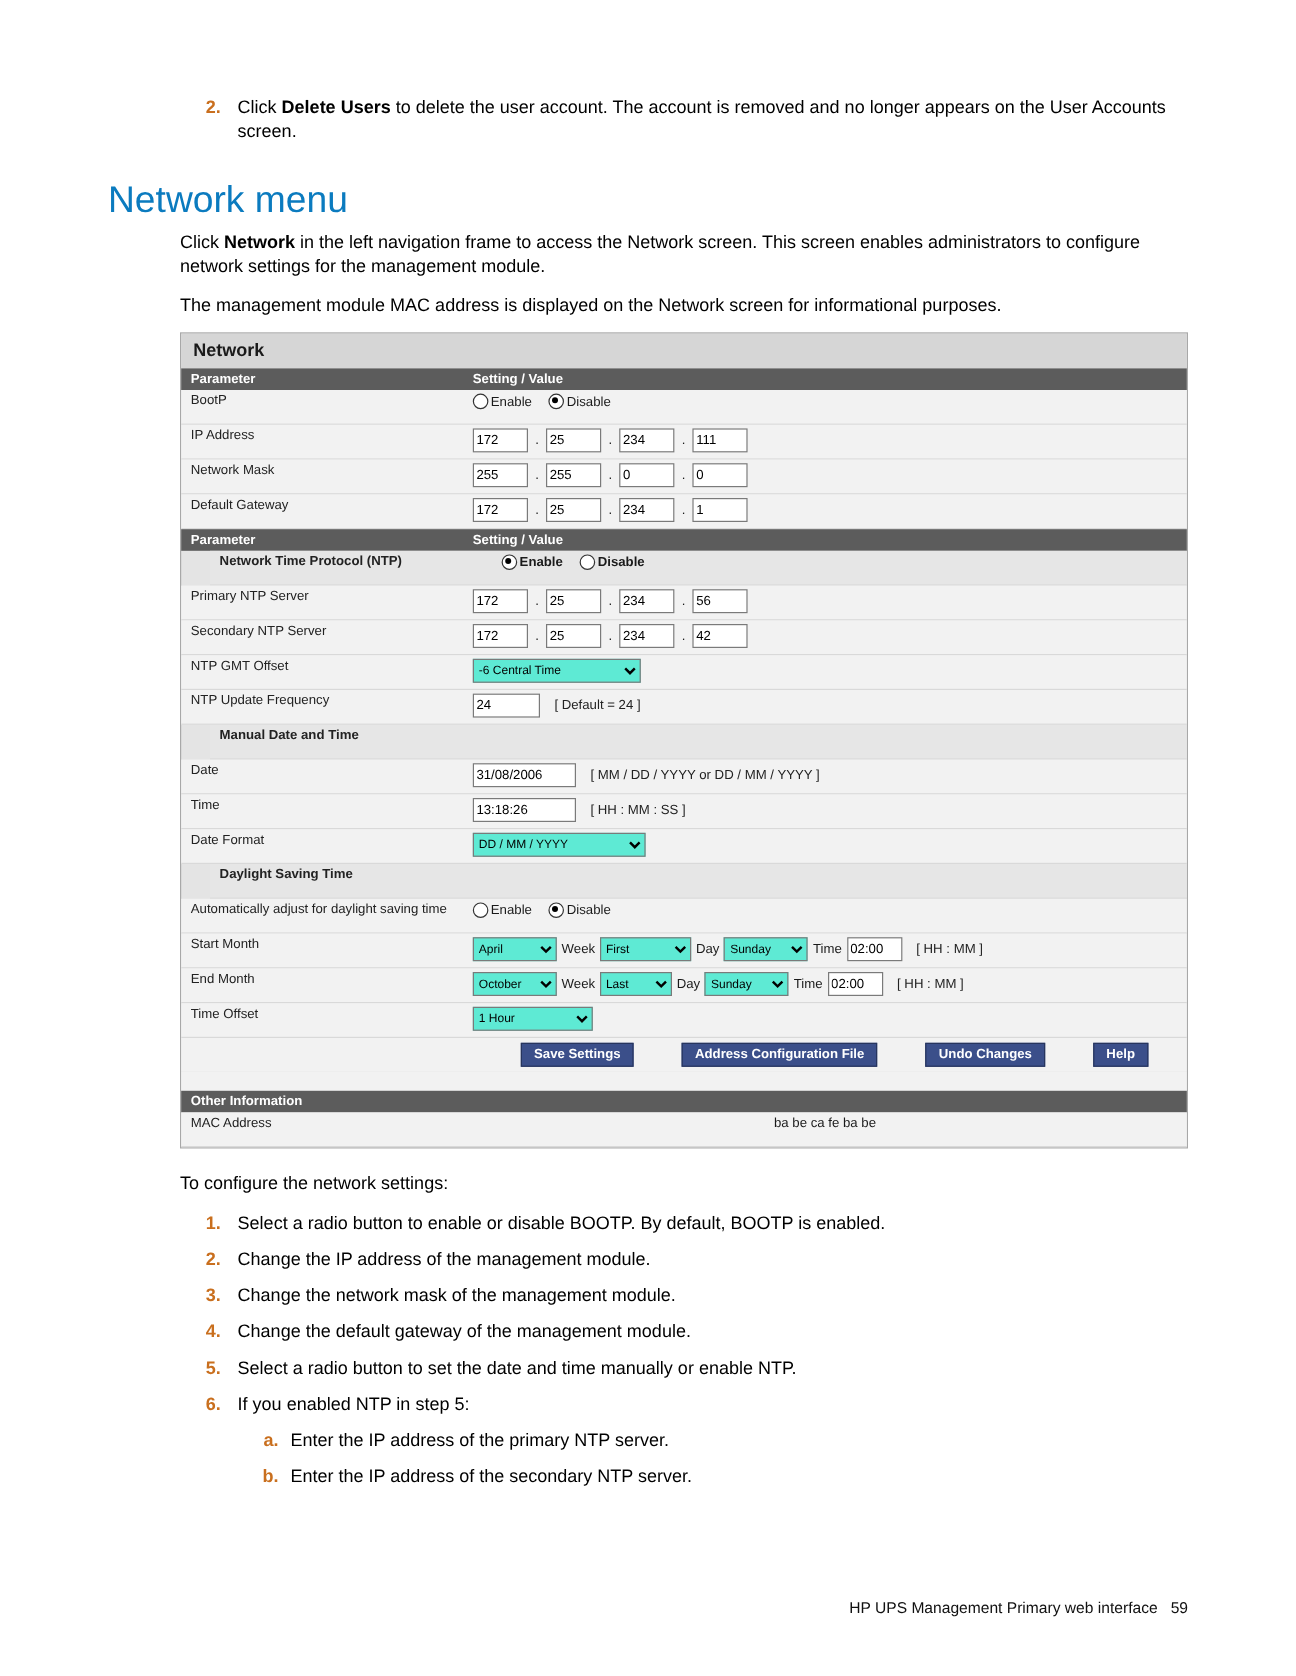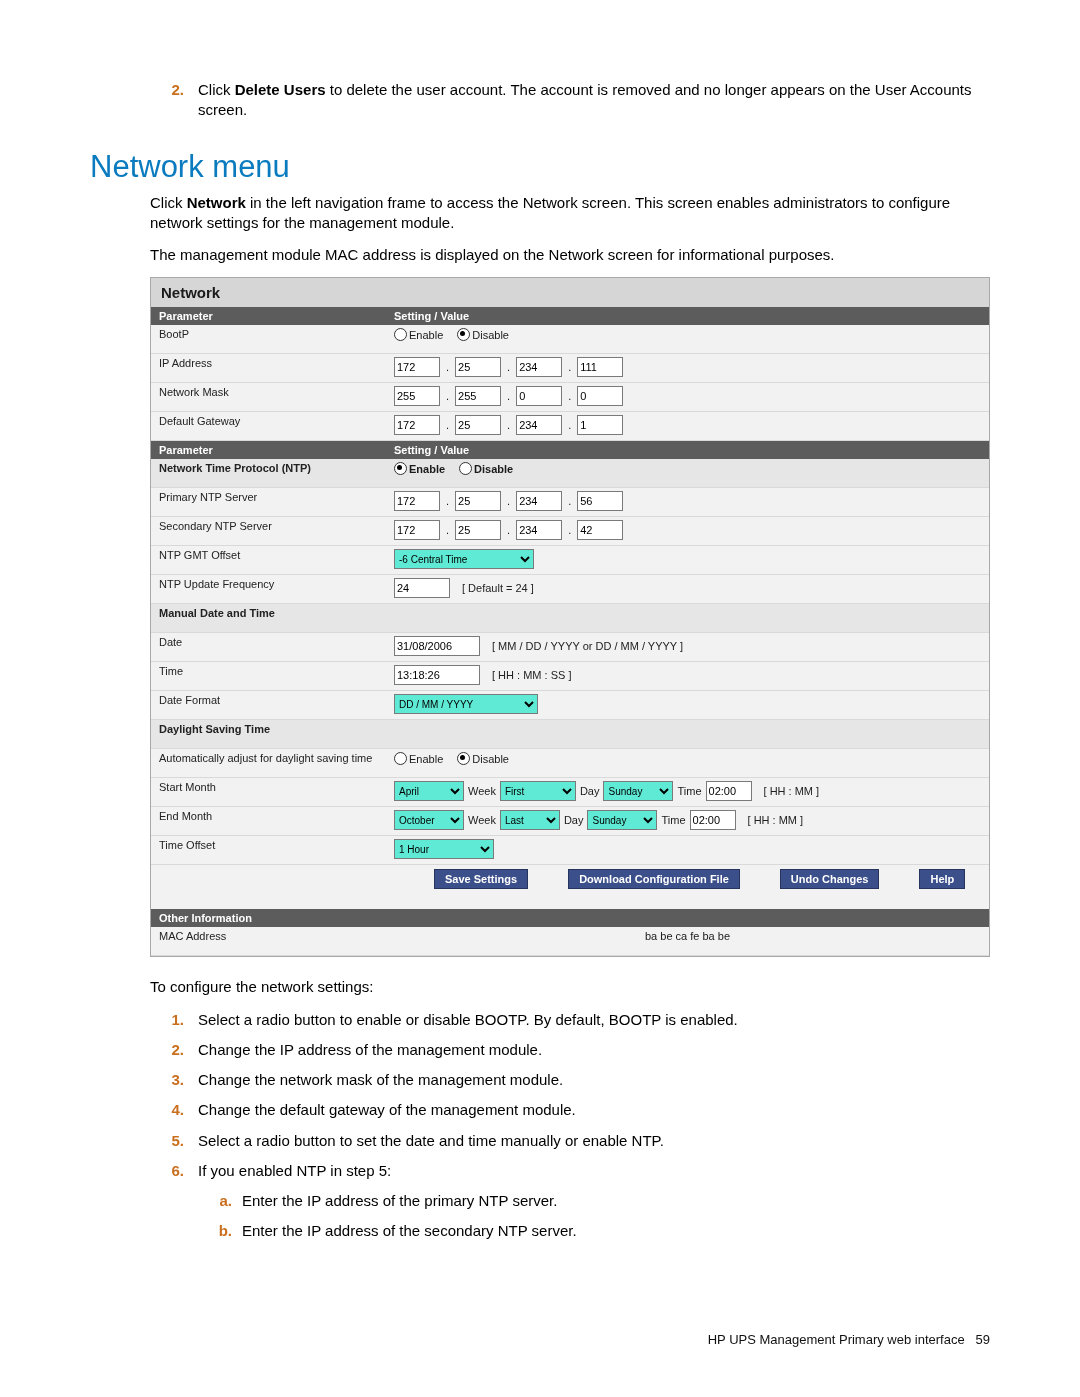--- a/index.html
+++ b/index.html
@@ -93,20 +93,21 @@
     background: #f2f2f2;
     border-bottom: 1px solid #d9d9d9;
     min-height: 22px;
   }
   .shot-row .label { width: 235px; font-size: 11px; color: #222; }
   .shot-row .value { flex: 1; display: flex; align-items: center; gap: 4px; font-size: 11px; }
   .shot-row.section-sub {
     background: #e6e6e6;
     font-weight: bold;
     font-size: 11px;
+    margin-left: 24px;
   }
   .shot input[type=text] {
     width: 40px;
     height: 16px;
     font-size: 11px;
     padding: 1px 2px;
     border: 1px solid #7a7a7a;
     background: #fff;
   }
   .shot input.wide { width: 80px; }
@@ -373,21 +374,21 @@
     <div class="shot-row">
       <div class="label">Time Offset</div>
       <div class="value">
         <select style="width:100px"><option>1 Hour</option></select>
       </div>
     </div>
 
     <div class="btn-bar">
       <div class="spacer"></div>
       <span class="btn">Save Settings</span>
-      <span class="btn">Download Configuration File</span>
+      <span class="btn">Address Configuration File</span>
       <span class="btn">Undo Changes</span>
       <span class="btn">Help</span>
     </div>
 
     <div style="height:16px;background:#f2f2f2"></div>
 
     <div class="hdr">
       <div class="col1">Other Information</div>
         <div class="col2"></div>
     </div>

